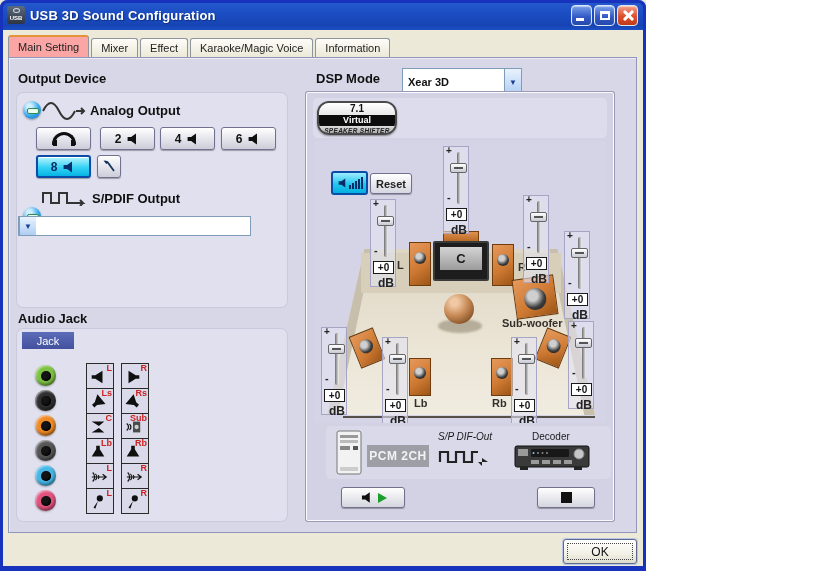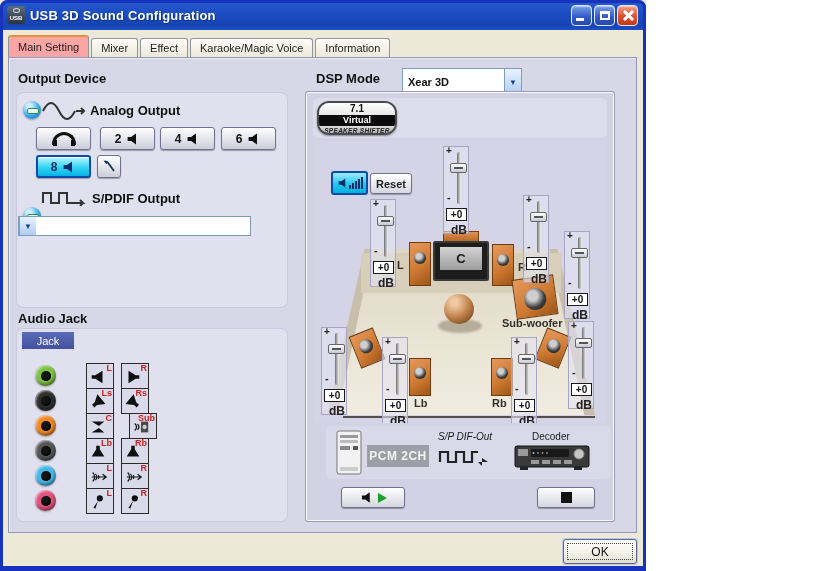--- a/index.html
+++ b/index.html
@@ -245,21 +245,21 @@
     <span class="clab">Rs</span>
   </div>
 
   <div class="jack" style="left:35px;top:415px;background:#f08a24;"></div>
   <div class="cbox" style="left:86px;top:413px;">
     <svg width="18" height="18" viewBox="0 0 20 20">
         <path d="M3 4h14l-6 5zM3 16h14l-6-5z" fill="#101010"></path>
       </svg>
     <span class="clab">C</span>
   </div>
-  <div class="cbox" style="left:129px;top:413px;text-align:center;">
+  <div class="cbox" style="left:121px;top:413px;text-align:center;">
     <svg width="18" height="18" viewBox="0 0 20 20">
       <path d="M3 6 a5 5 0 0 1 0 8 M6 7 a3.5 3.5 0 0 1 0 6" fill="none" stroke="#101010" stroke-width="1.4"></path>
       <rect x="10" y="4" width="8" height="12" fill="#4a4a4a"></rect>
         <circle cx="14" cy="10" r="2.4" fill="#cfcfcf"></circle>
     </svg>
     <span class="clab">Sub</span>
   </div>
 
   <div class="jack" style="left:35px;top:440px;background:#565656;"></div>
   <div class="cbox" style="left:86px;top:438px;">

